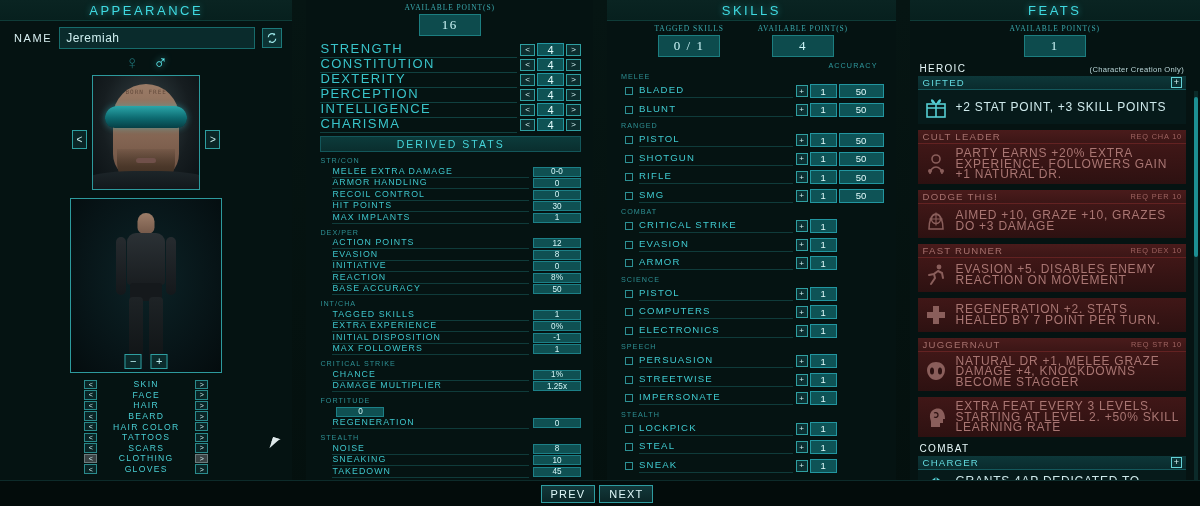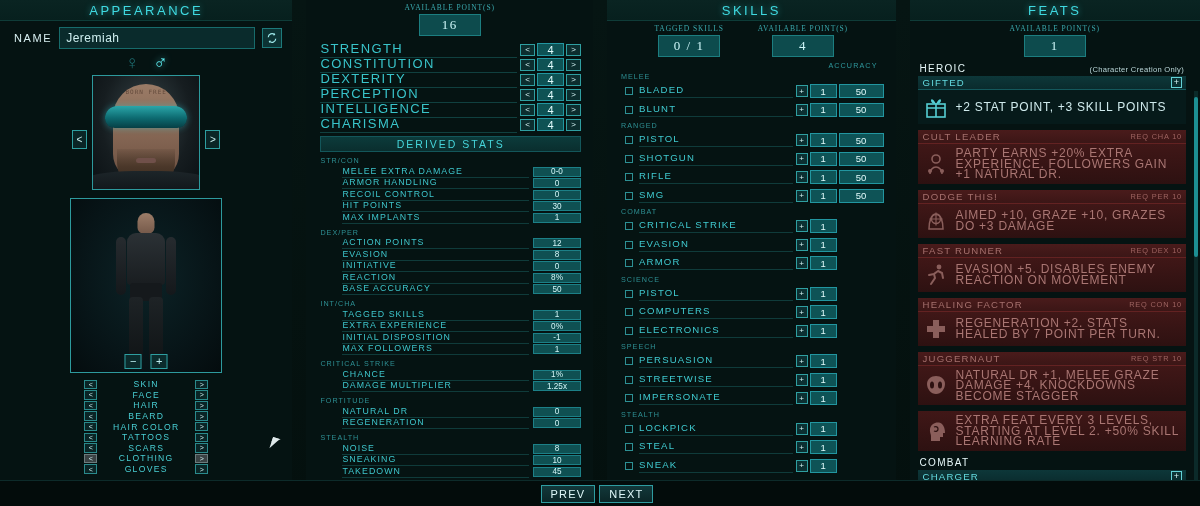--- a/index.html
+++ b/index.html
@@ -201,21 +201,21 @@
     margin: 4px 12px 3px 14px;
     background: linear-gradient(180deg,#0c3b3b,#0a2e2e);
     border: 1px solid #13565a;
     text-align: center; font-size: 10.5px; letter-spacing: 2px;
     color: #46d5da; padding: 1px 0;
   }
   .dgroup-label {
     font-size: 7.2px; letter-spacing: 1px; color: #2e9094;
     margin: 4px 0 1px 14px;
   }
-  .drow { display: flex; align-items: center; height: 11.5px; margin-left: 36px; margin-right: 12px; }
+  .drow { display: flex; align-items: center; height: 11.5px; margin-left: 26px; margin-right: 12px; }
   .drow-name {
     flex: 1 1 auto; font-size: 8.8px; letter-spacing: 1.05px; color: #3ec6cc;
     border-bottom: 1px solid #0f3b3a; padding-bottom: 1px;
   }
   .drow-val {
     width: 48px; height: 10px; background: #0f5052; border: 1px solid #1c8087;
     color: #d3f6f8; font-size: 8.2px; display:flex; align-items:center; justify-content:center;
     margin-left: 4px;
   }
 
@@ -544,21 +544,20 @@
           <div class="drow">
             <div class="drow-name">CHANCE</div>
             <div class="drow-val">1%</div>
           </div>
           <div class="drow">
             <div class="drow-name">DAMAGE MULTIPLIER</div>
             <div class="drow-val">1.25x</div>
           </div>
           <div class="dgroup-label">FORTITUDE</div>
           <div class="drow">
-            <div class="drow-name">NATURAL DR</div>
             <div class="drow-val">0</div>
           </div>
           <div class="drow">
             <div class="drow-name">REGENERATION</div>
             <div class="drow-val">0</div>
           </div>
           <div class="dgroup-label">STEALTH</div>
           <div class="drow">
             <div class="drow-name">NOISE</div>
             <div class="drow-val">8</div>
@@ -799,24 +798,20 @@
                 <span class="feat-icon">
                   <svg viewBox="0 0 24 24">
                     <circle cx="15" cy="4" r="2.4" fill="#8a5e5b"></circle>
                     <path d="M14 8l-4 3 1 4-4 6M14 8l4 2 1 5M10 11l-5 1" stroke="#8a5e5b" stroke-width="2" fill="none" stroke-linecap="round"></path>
                   </svg>
                 </span>
                 <span class="feat-desc">EVASION +5. DISABLES ENEMY REACTION ON MOVEMENT</span>
               </div>
             </div>
             <div class="feat-card locked">
-              <div class="feat-title">
-                <span class="feat-title-name">HEALING FACTOR</span>
-                <span class="feat-req">REQ CON 10</span>
-              </div>
               <div class="feat-desc-wrap">
                 <span class="feat-icon">
                   <svg viewBox="0 0 24 24">
                     <path d="M9 3h6v6h6v6h-6v6H9v-6H3V9h6z" fill="#8a5e5b"></path>
                   </svg>
                 </span>
                 <span class="feat-desc">REGENERATION +2. STATS HEALED BY 7 POINT PER TURN.</span>
               </div>
             </div>
             <div class="feat-card locked">

